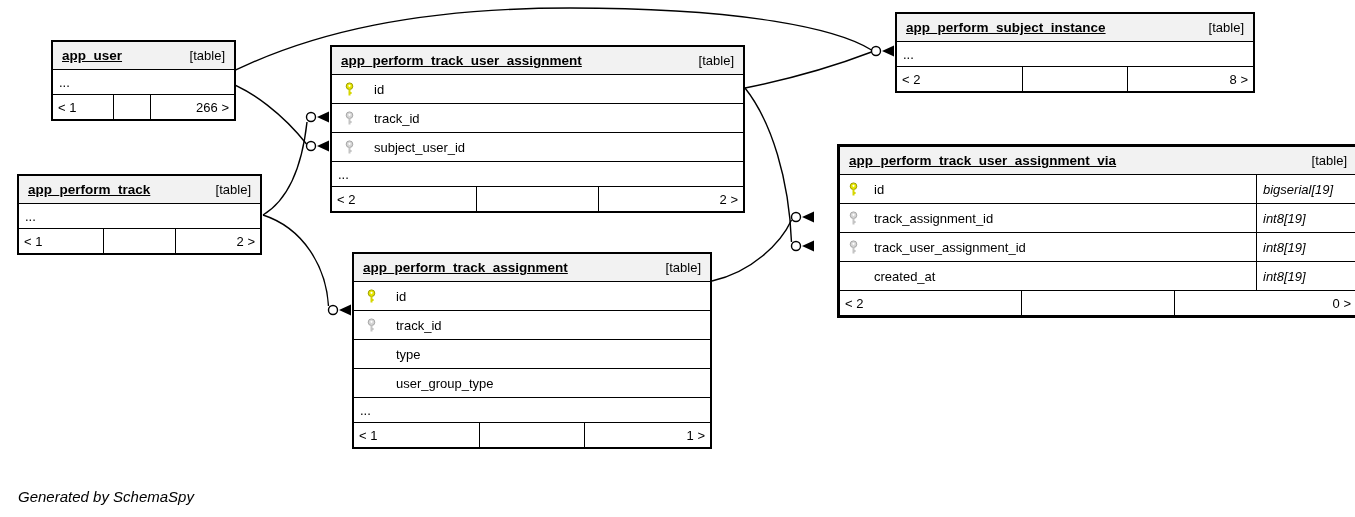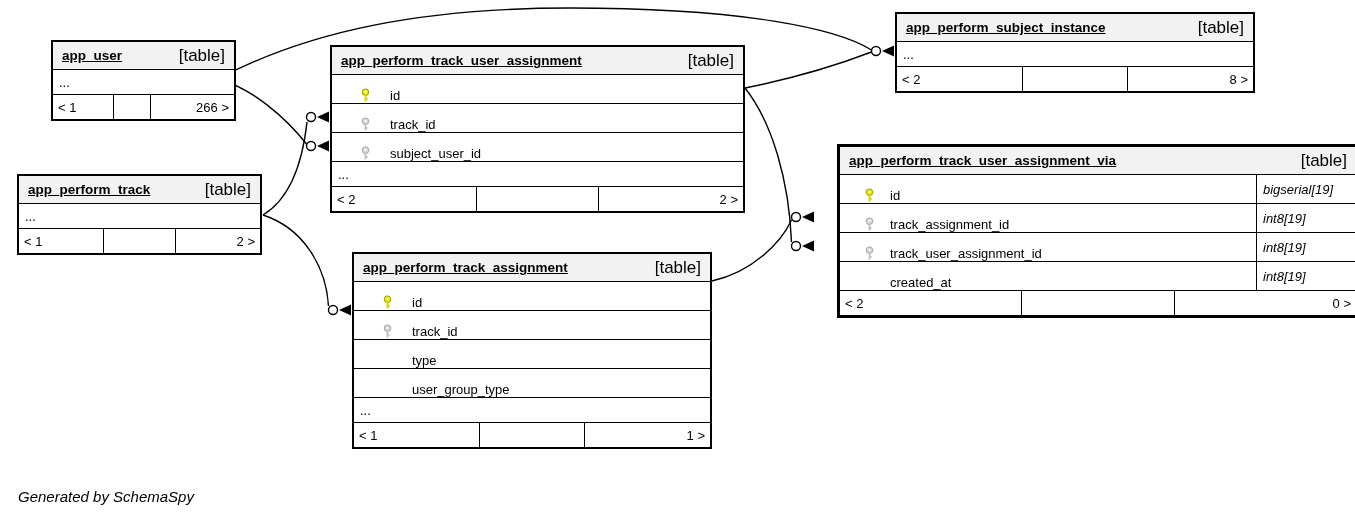--- a/index.html
+++ b/index.html
@@ -16,22 +16,22 @@
     position:absolute;background:#fdba74;border:2px solid #000;box-sizing:border-box;
     font-size:13px;
   }
   .db-table.emph{border-width:3px;}
   .db-table > div + div{border-top:1px solid #000;}
   .t-header{
     display:flex;justify-content:space-between;align-items:center;
     background:#f2f2f2;height:27px;padding:0 9px;box-sizing:border-box;white-space:nowrap;
   }
   .t-name{font-weight:bold;text-decoration:underline;font-size:13.5px;cursor:pointer;}
-  .t-tag{font-size:17px;margin-left:10px;}
-  .t-row{display:flex;align-items:flex-end;height:29px;box-sizing:border-box;background:#fff;white-space:nowrap;padding-left:16px;}
+  .t-tag{font-size:13px;margin-left:10px;}
+  .t-row{display:flex;align-items:center;height:29px;box-sizing:border-box;background:#fff;white-space:nowrap;}
   .key-slot{flex:0 0 14px;margin-left:12px;display:flex;align-items:center;}
   .emph .key-slot{margin-left:8px;}
   .col-name{margin-left:16px;}
   .emph .col-name{margin-left:12px;}
   .col-type{
     margin-left:auto;flex:0 0 100px;align-self:stretch;display:flex;align-items:center;
     border-left:1px solid #000;padding-left:6px;box-sizing:border-box;font-style:italic;
   }
   .ellipsis-row{height:25px;display:flex;align-items:center;padding-left:6px;box-sizing:border-box;background:#fff;}
   .t-footer{display:flex;height:25px;box-sizing:border-box;background:#fff;}

